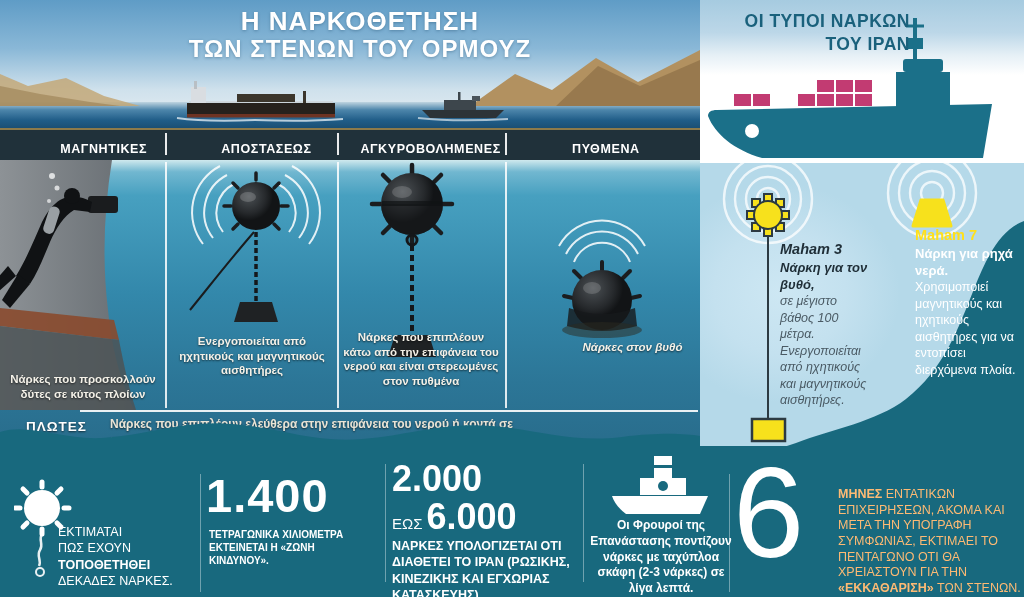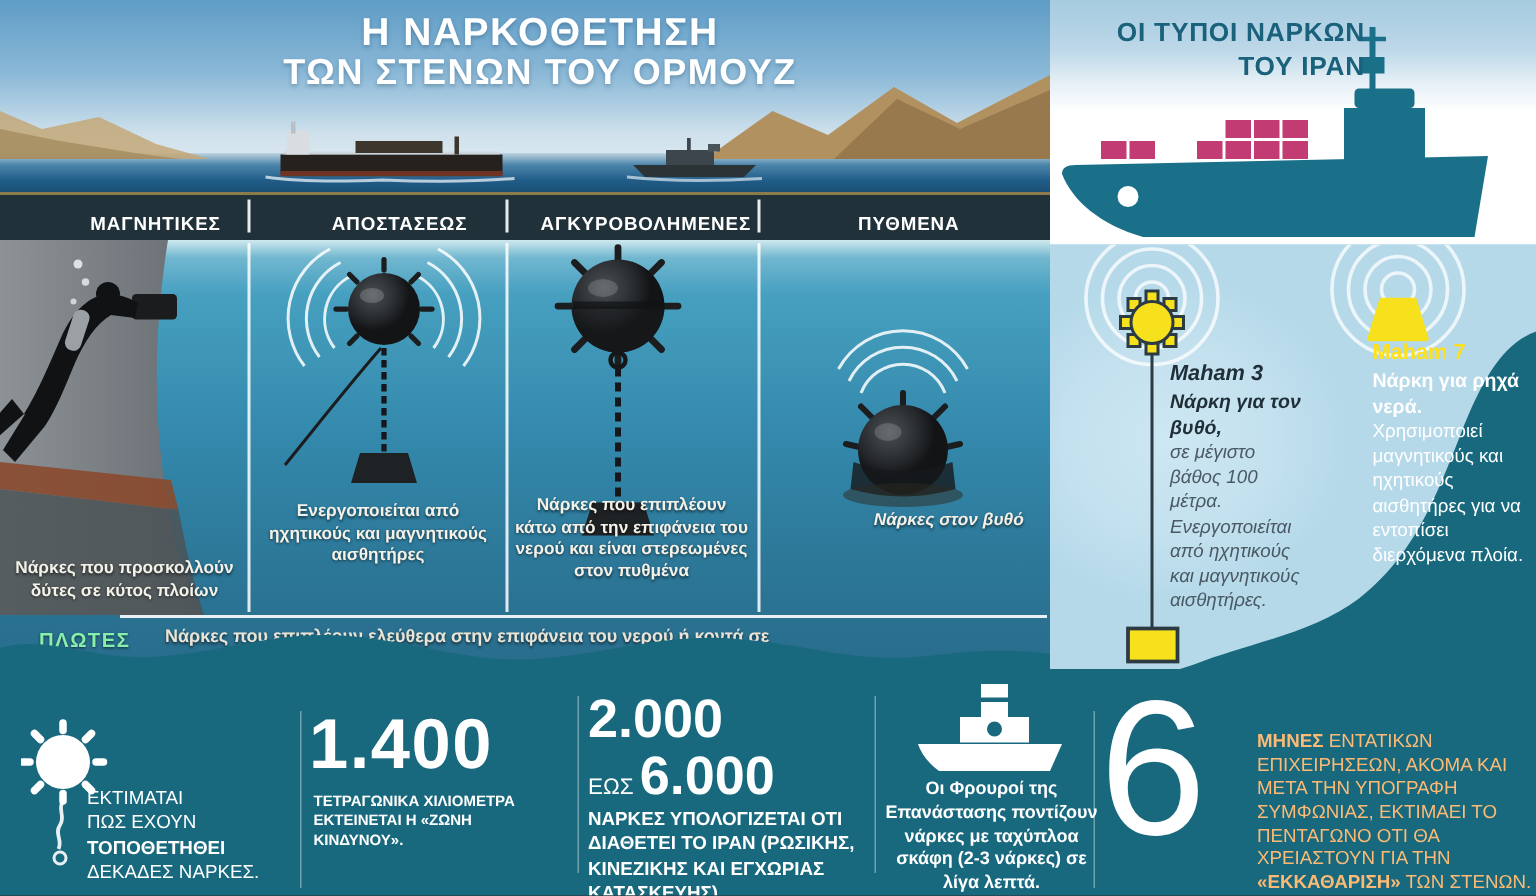--- a/index.html
+++ b/index.html
@@ -29,21 +29,21 @@
   
   .underwater{left:0;top:160px;width:700px;height:296px;
       background:linear-gradient(180deg,#cfe9ee 0%,#71b7d0 4%,#47a0c0 12%,#3388ab 45%,#2c7697 75%,#286b8a 100%);}
   .seabed{left:0;top:285px;width:700px;height:171px;
       background:linear-gradient(180deg,#c2aa79 0%,#a08a5e 30%,#6e5f42 62%,#453e2d 85%,#3a3527 100%);
       clip-path:polygon(0 16%,7% 8%,16% 14%,27% 6%,38% 13%,50% 5%,62% 12%,74% 5%,86% 12%,100% 7%,100% 100%,0 100%);}
   .col-sep{top:162px;width:1.5px;height:246px;background:rgba(255,255,255,.85);}
   .plotes-line{left:80px;top:410px;width:618px;height:1.5px;background:rgba(255,255,255,.9);}
   .col-desc{color:#f4f1e8;font-weight:bold;font-size:11.5px;line-height:1.28;text-align:center;
       text-shadow:0 1px 2px rgba(0,0,0,.6);}
-  .plotes-label{left:26px;top:419px;color:#86efac;font-weight:bold;font-size:13.5px;letter-spacing:1px;
+  .plotes-label{left:26px;top:419px;color:#ffffff;font-weight:bold;font-size:13.5px;letter-spacing:1px;
       text-shadow:0 1px 2px rgba(0,0,0,.6);}
   .plotes-desc{left:110px;top:417px;width:420px;color:#e9e4d6;font-weight:bold;font-size:12px;
       line-height:1.3;text-shadow:0 1px 2px rgba(0,0,0,.6);}
 
   
   #panel{left:700px;top:0;width:324px;height:460px;overflow:hidden;background:#b5d9e9;}
   .panel-sky{left:0;top:0;width:324px;height:163px;
       background:linear-gradient(180deg,#a6cbe0 0%,#bcd7e8 20%,#e6f0f6 34%,#ffffff 46%,#ffffff 100%);}
   .panel-water{left:0;top:163px;width:324px;height:297px;background:#b5d9e9;overflow:hidden;}
   .water-patch{left:-40px;top:20px;width:240px;height:220px;border-radius:50%;

